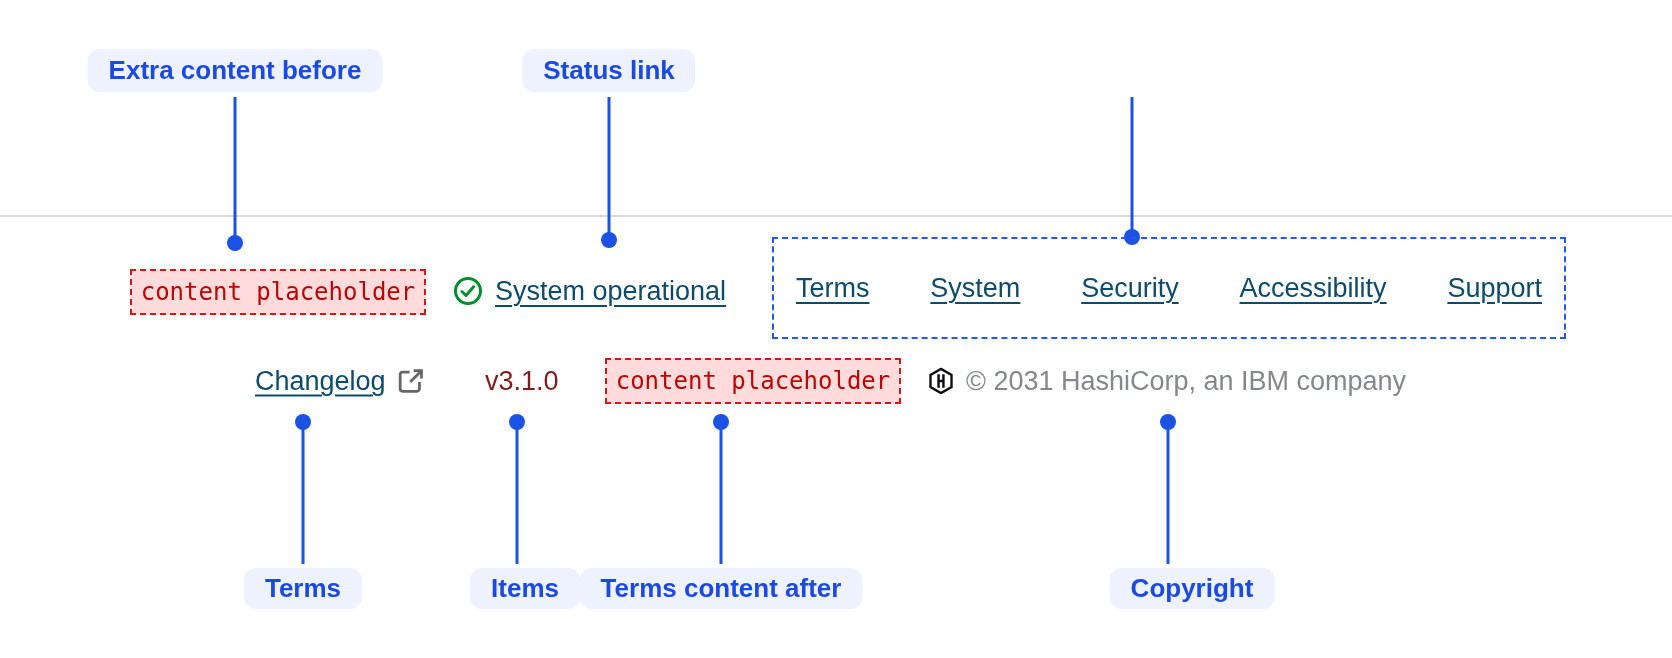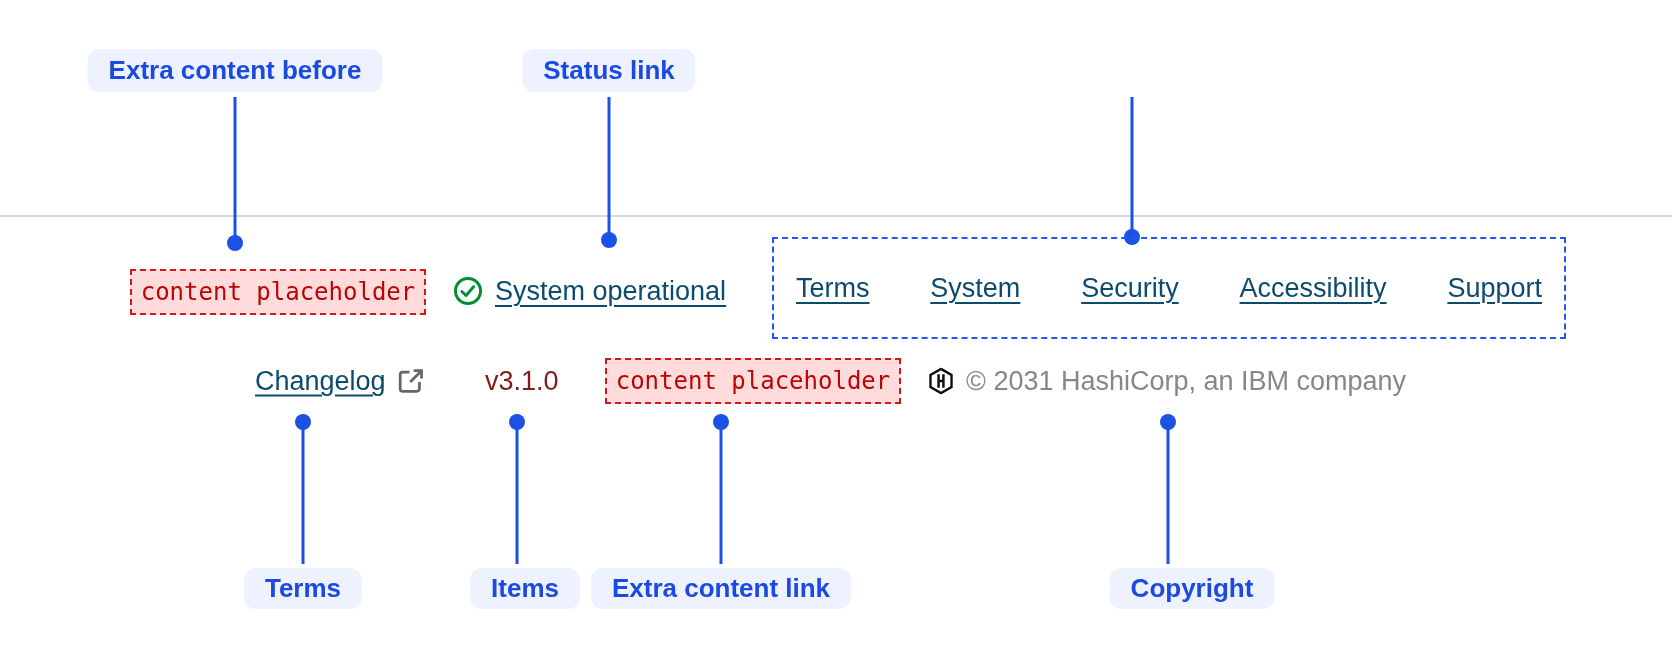--- a/index.html
+++ b/index.html
@@ -124,16 +124,16 @@
   <div class="dot" style="left:721px;top:422px;"></div>
   <div class="dot" style="left:1168px;top:422px;"></div>
 
   <div class="vline" style="left:303px;top:429px;height:135px;"></div>
   <div class="vline" style="left:517px;top:429px;height:135px;"></div>
   <div class="vline" style="left:721px;top:429px;height:135px;"></div>
   <div class="vline" style="left:1168px;top:429px;height:135px;"></div>
 
   <div class="pill bottom" style="left:303px;">Terms</div>
   <div class="pill bottom" style="left:525px;">Items</div>
-  <div class="pill bottom" style="left:721px;">Extra content link</div>
+  <div class="pill bottom" style="left:721px;">Terms content after</div>
   <div class="pill bottom" style="left:1192px;">Copyright</div>
 
 </div>
 
 </body></html>

